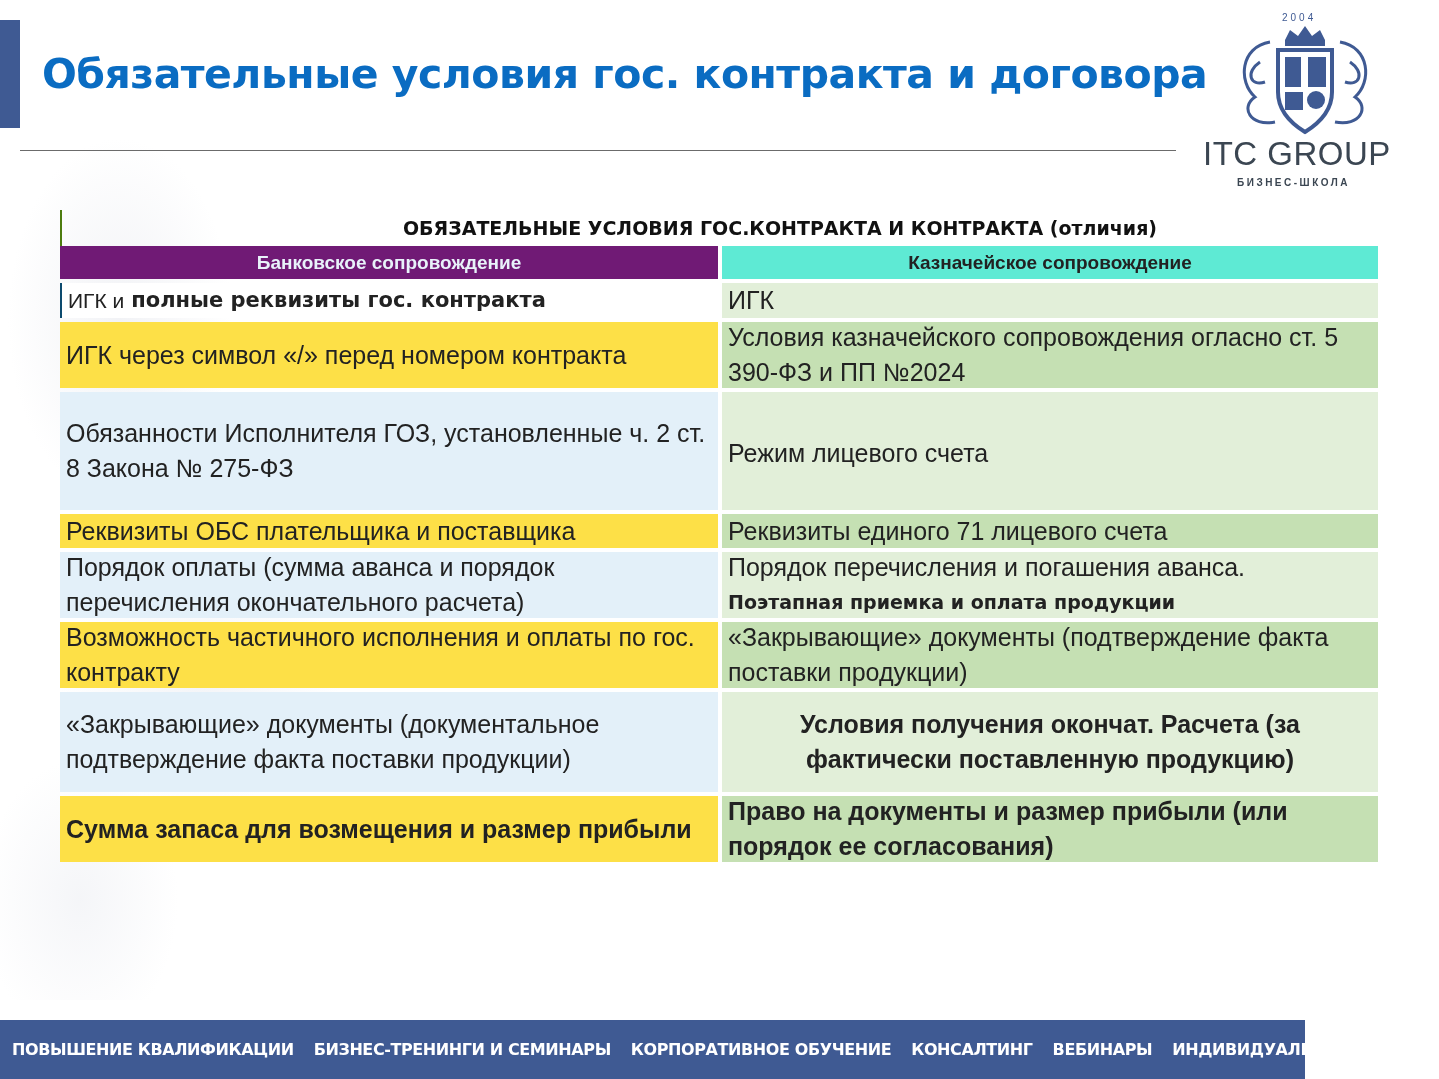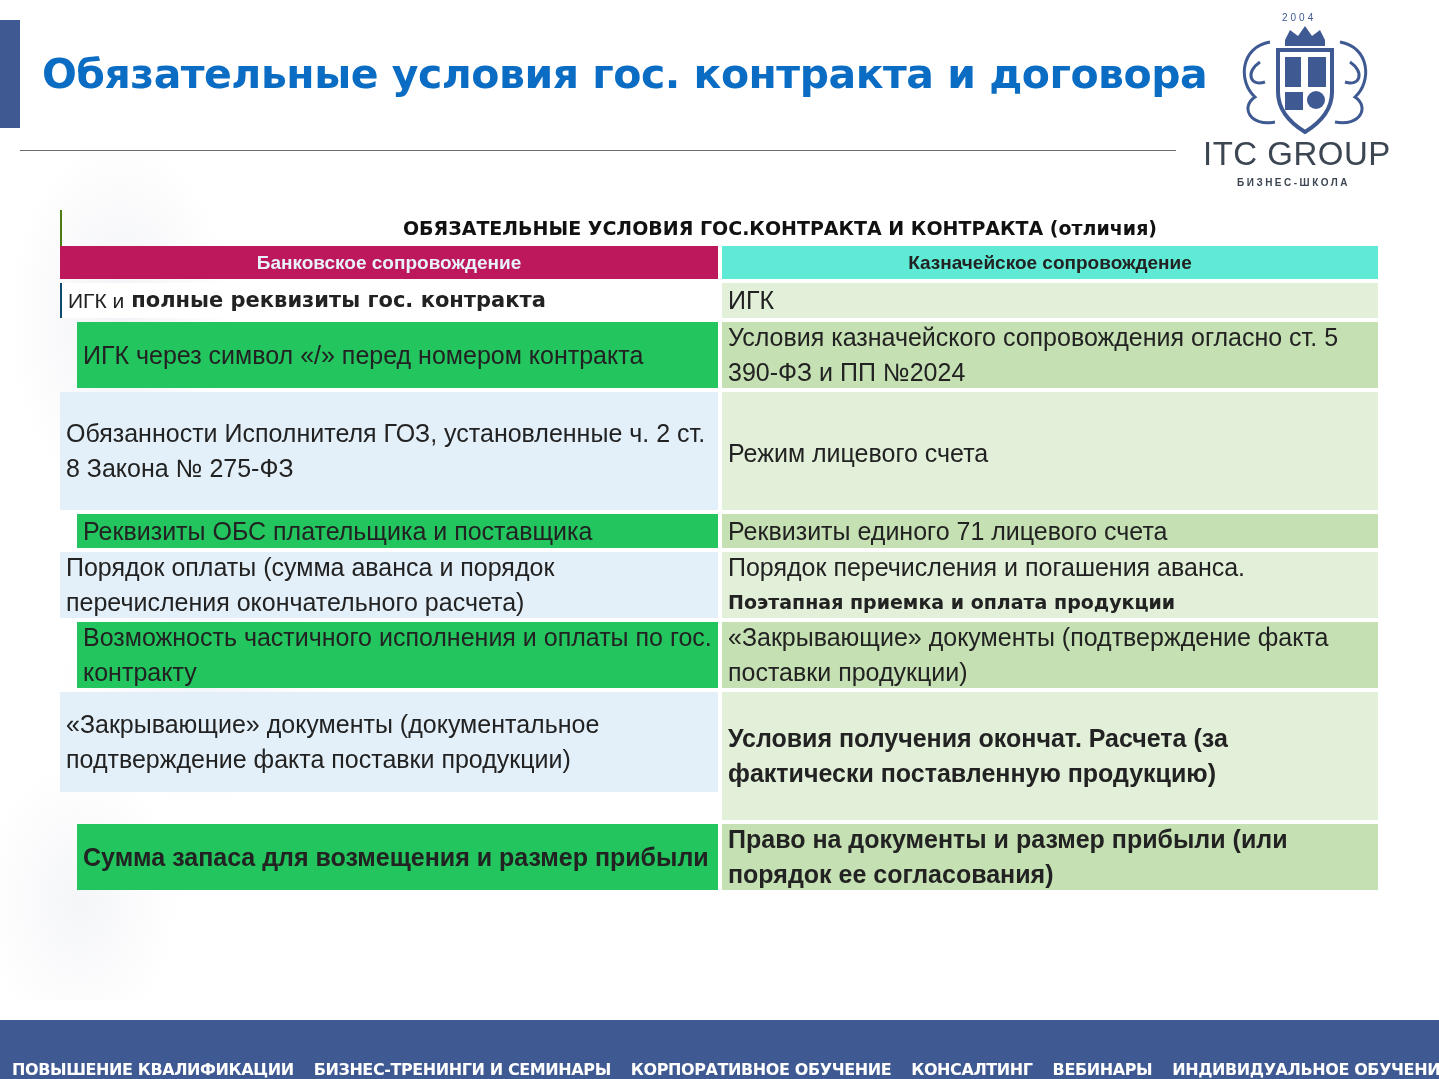--- a/index.html
+++ b/index.html
@@ -59,34 +59,34 @@
     display: grid; grid-template-columns: 658px 656px; column-gap: 4px; row-gap: 4px;
   }
   .cell {
     box-sizing: border-box; padding: 0 6px; color: #222;
     font-size: 25px; line-height: 35px;
     display: flex; align-items: center;
   }
   .hdr {
     height: 33px; font-size: 19px; font-weight: bold; justify-content: center; line-height: 33px;
   }
-  .hdr.left { background: #be185d; color: #e8f2fa; }
+  .hdr.left { background: #701a75; color: #e8f2fa; }
   .hdr.right { background: #5eead4; color: #222; }
-  .l-dark { background: #22c55e; margin-left: 17px; }
+  .l-dark { background: #fde047; }
   .l-light { background: #e3f0f9; }
   .r-dark { background: #c5e0b3; }
   .r-light { background: #e2efd9; }
   .white { background: #ffffff; border-left: 2px solid #0c4a6e; }
   .bold { font-weight: bold; }
   .sans-bold { font-family: "DejaVu Sans", sans-serif; font-weight: bold; font-size: 21px; }
   .small-bold { font-family: "DejaVu Sans", sans-serif; font-weight: bold; font-size: 19px; }
   .multi { flex-direction: column; align-items: flex-start; justify-content: center; }
   .footer {
-    position: absolute; left: 0; top: 1020px; width: 1439px; height: 59px;
-    background: #3f5a93; display: flex; align-items: flex-end;
+    position: absolute; left: 0; top: 1020px; width: 1305px; height: 59px;
+    background: #3f5a93; display: flex; align-items: center;
     padding-left: 10px; box-sizing: border-box;
   }
   .footer-item {
     color: #ffffff; font-family: "DejaVu Sans", sans-serif; font-weight: bold;
     font-size: 16px; letter-spacing: -0.4px; white-space: nowrap; padding: 0 10px;
   }
   .footer-item:first-child { padding-left: 2px; }
   .footer-sep { width: 1px; height: 36px; background: #c4cde0; }
 </style>
 </head>
@@ -144,21 +144,21 @@
     <div class="cell l-light" style="height:66px;">Порядок оплаты (сумма аванса и порядок перечисления окончательного расчета)</div>
     <div class="cell r-light multi" style="height:66px;">
       <span>Порядок перечисления и погашения аванса.</span>
       <span class="small-bold">Поэтапная приемка и оплата продукции</span>
     </div>
 
     <div class="cell l-dark" style="height:66px;">Возможность частичного исполнения и оплаты по гос. контракту</div>
     <div class="cell r-dark" style="height:66px;">«Закрывающие» документы (подтверждение факта поставки продукции)</div>
 
     <div class="cell l-light" style="height:100px;">«Закрывающие» документы (документальное подтверждение факта поставки продукции)</div>
-    <div class="cell r-light bold" style="height:128px;">Условия получения окончат. Расчета (за фактически поставленную продукцию)</div>
+    <div class="cell r-light bold" style="height:100px;text-align:center;">Условия получения окончат. Расчета (за фактически поставленную продукцию)</div>
 
     <div class="cell l-dark bold" style="height:66px;">Сумма запаса для возмещения и размер прибыли</div>
     <div class="cell r-dark bold" style="height:66px;">Право на документы и размер прибыли (или порядок ее согласования)</div>
   </div>
 </div>
 
 <div class="footer">
   <span class="footer-item">ПОВЫШЕНИЕ КВАЛИФИКАЦИИ</span>
   <span class="footer-sep"></span>
   <span class="footer-item">БИЗНЕС-ТРЕНИНГИ И СЕМИНАРЫ</span>

